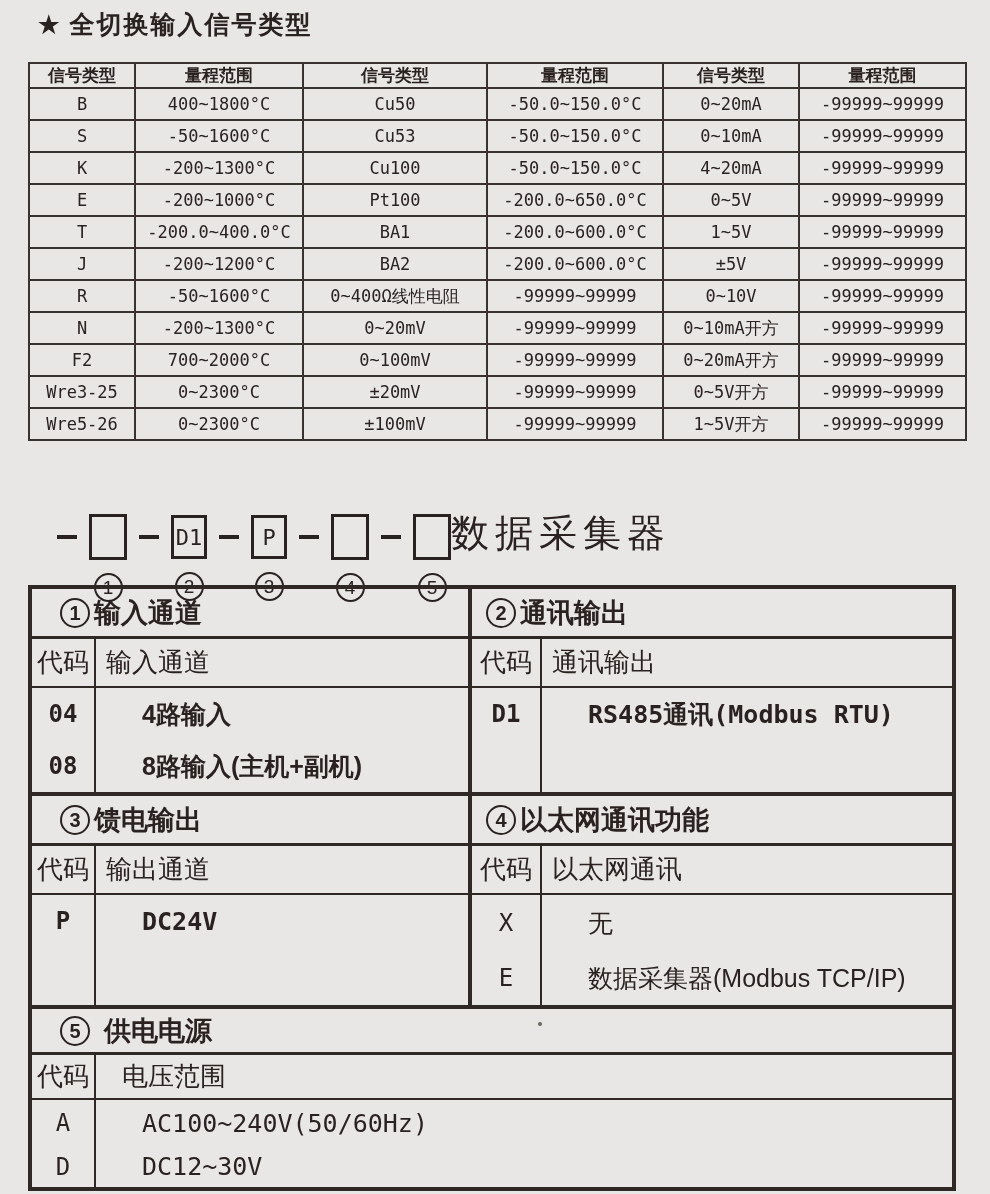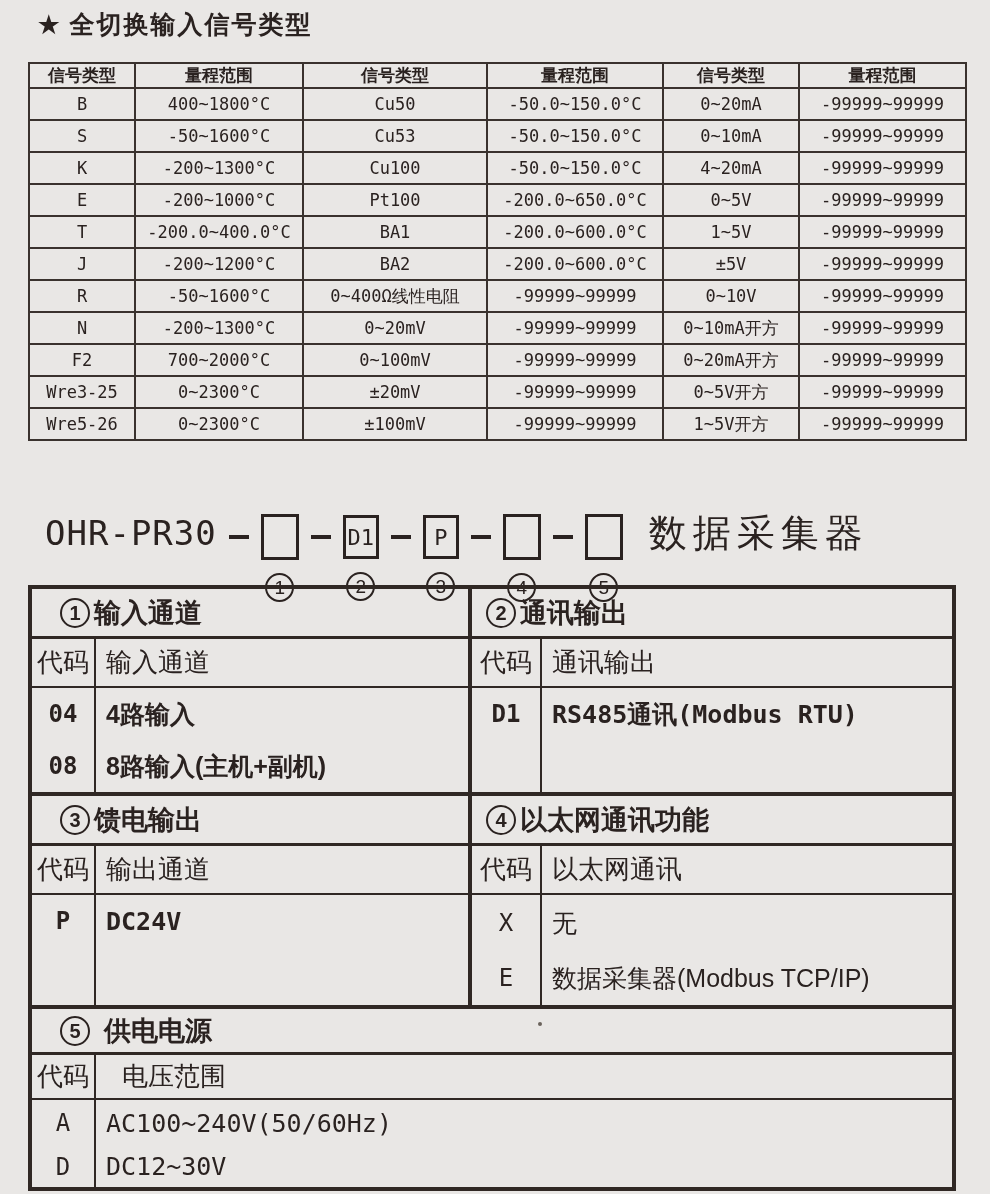--- a/index.html
+++ b/index.html
@@ -50,21 +50,21 @@
     display:flex;align-items:center;justify-content:center;
     font-size:22px;
   }
   .mbox.filled{width:36px;height:44px;margin-top:15px;}
   .circ{
     width:29px;height:29px;border:2px solid #2a2220;border-radius:50%;
     box-sizing:border-box;display:inline-flex;align-items:center;justify-content:center;
     font-size:19px;line-height:1;
   }
   .slot .circ{margin-top:13px;}
-  .model-suffix{font-size:38px;line-height:50px;margin-top:8px;margin-left:26px;letter-spacing:6px;font-weight:500;}
+  .model-suffix{font-size:38px;line-height:50px;margin-top:8px;letter-spacing:6px;font-weight:500;}
 
   
   .codes{
     position:absolute;top:585px;left:28px;
     width:928px;height:606px;
     border:4px solid #302824;box-sizing:border-box;
   }
   .band{display:flex;width:100%;}
   .band + .band{border-top:4px solid #302824;}
   .half-left{width:440px;border-right:4px solid #302824;box-sizing:border-box;}
@@ -108,21 +108,21 @@
     width:2px;background:#302824;
   }
   .sec-head{position:relative;text-align:right;}
   .sec-head::before{
     content:"";position:absolute;top:0;bottom:0;left:var(--cw);
     width:2px;background:#302824;
   }
   .sec-head .code-col,.sec-head .desc-col{font-size:26px;}
   .sec-row{display:flex;font-size:25px;}
   .sec-row .code-col{font-size:24px;}
-  .sec-row .desc-col{font-size:25px;}
+  .sec-row .desc-col{font-size:25px;margin-left:36px;}
   .h52{height:52px;font-weight:bold;}.h56{height:56px;}.h54{height:54px;}.h46{height:46px;}.h41{height:41px;}
 
   .speck{position:absolute;left:538px;top:1022px;width:4px;height:4px;background:#6a625c;border-radius:50%;}
 </style>
 </head>
 <body>
 
 <div class="heading">
   <span class="star">★</span>
   <span>全切换输入信号类型</span>
@@ -233,21 +233,20 @@
         <td>0~2300°C</td>
         <td>±100mV</td>
         <td>-99999~99999</td>
         <td>1~5V开方</td>
         <td>-99999~99999</td>
       </tr>
     </tbody>
 </table>
 
 <div class="model-line">
-  <span class="model-prefix mono">OHR-PR30</span>
   <span class="dash"></span>
   <span class="slot">
     <span class="mbox mono"></span>
     <span class="circ">1</span>
   </span>
   <span class="dash"></span>
   <span class="slot">
     <span class="mbox filled mono">D1</span>
     <span class="circ">2</span>
   </span>

